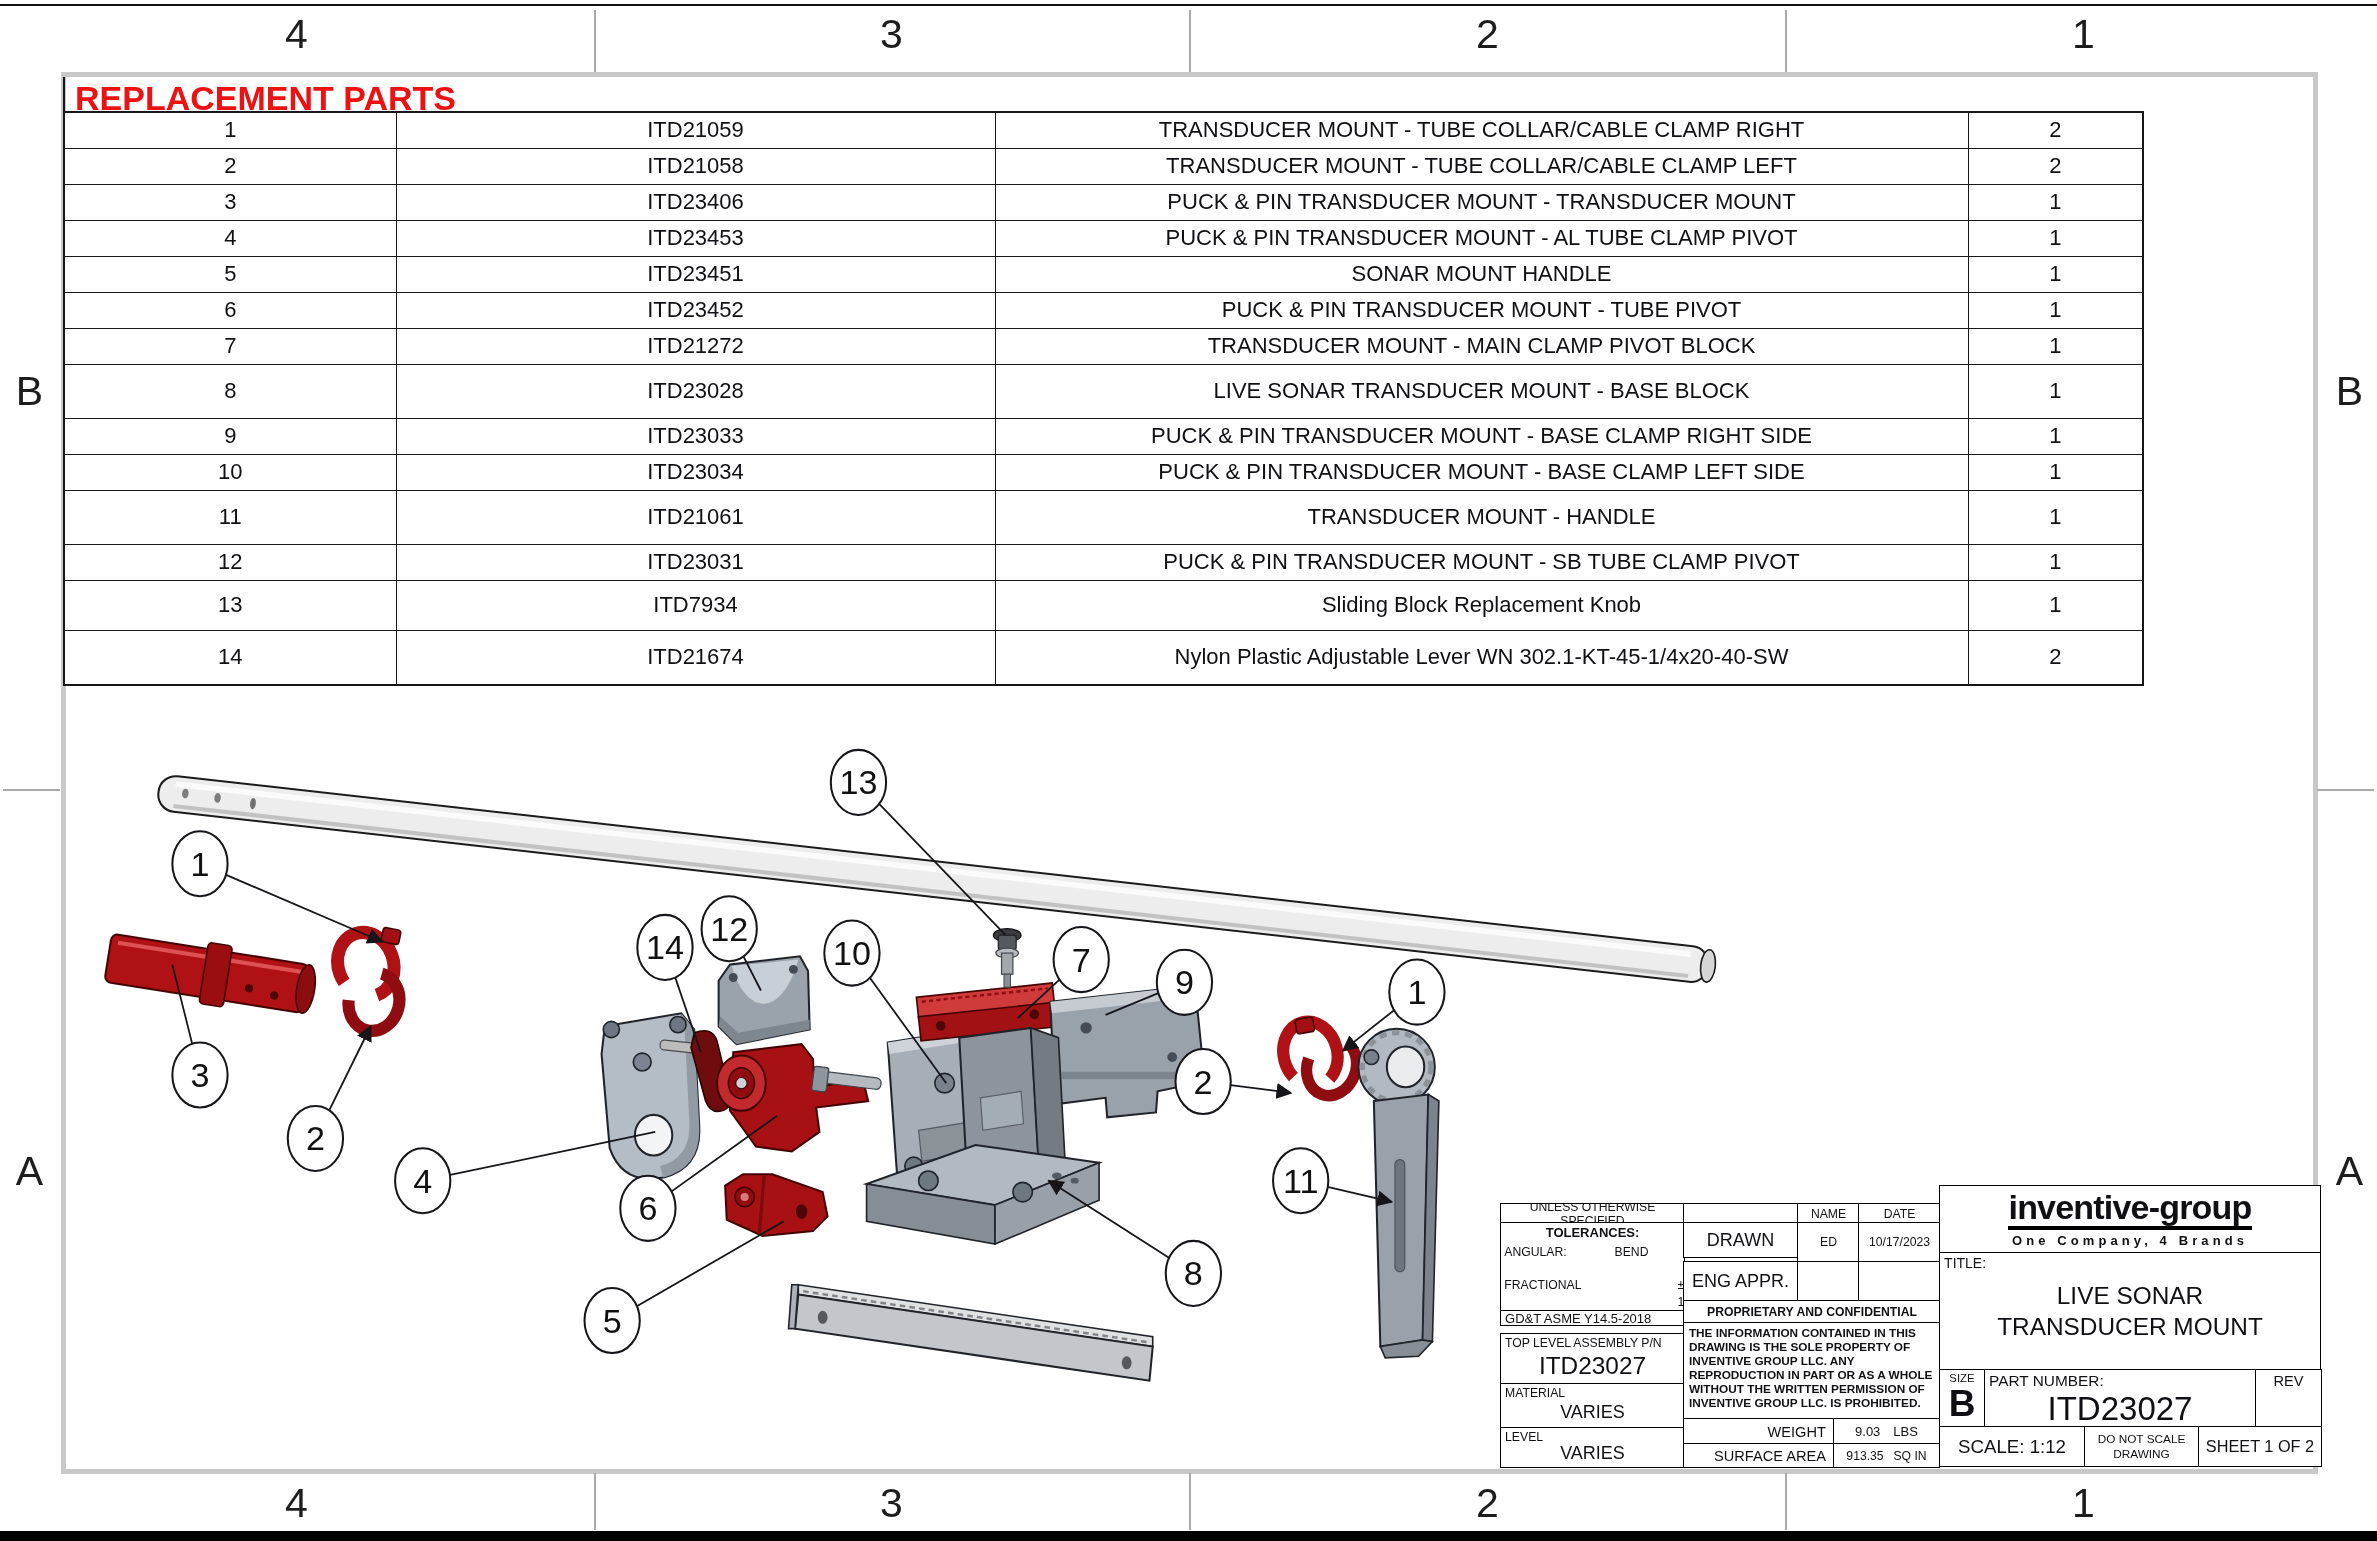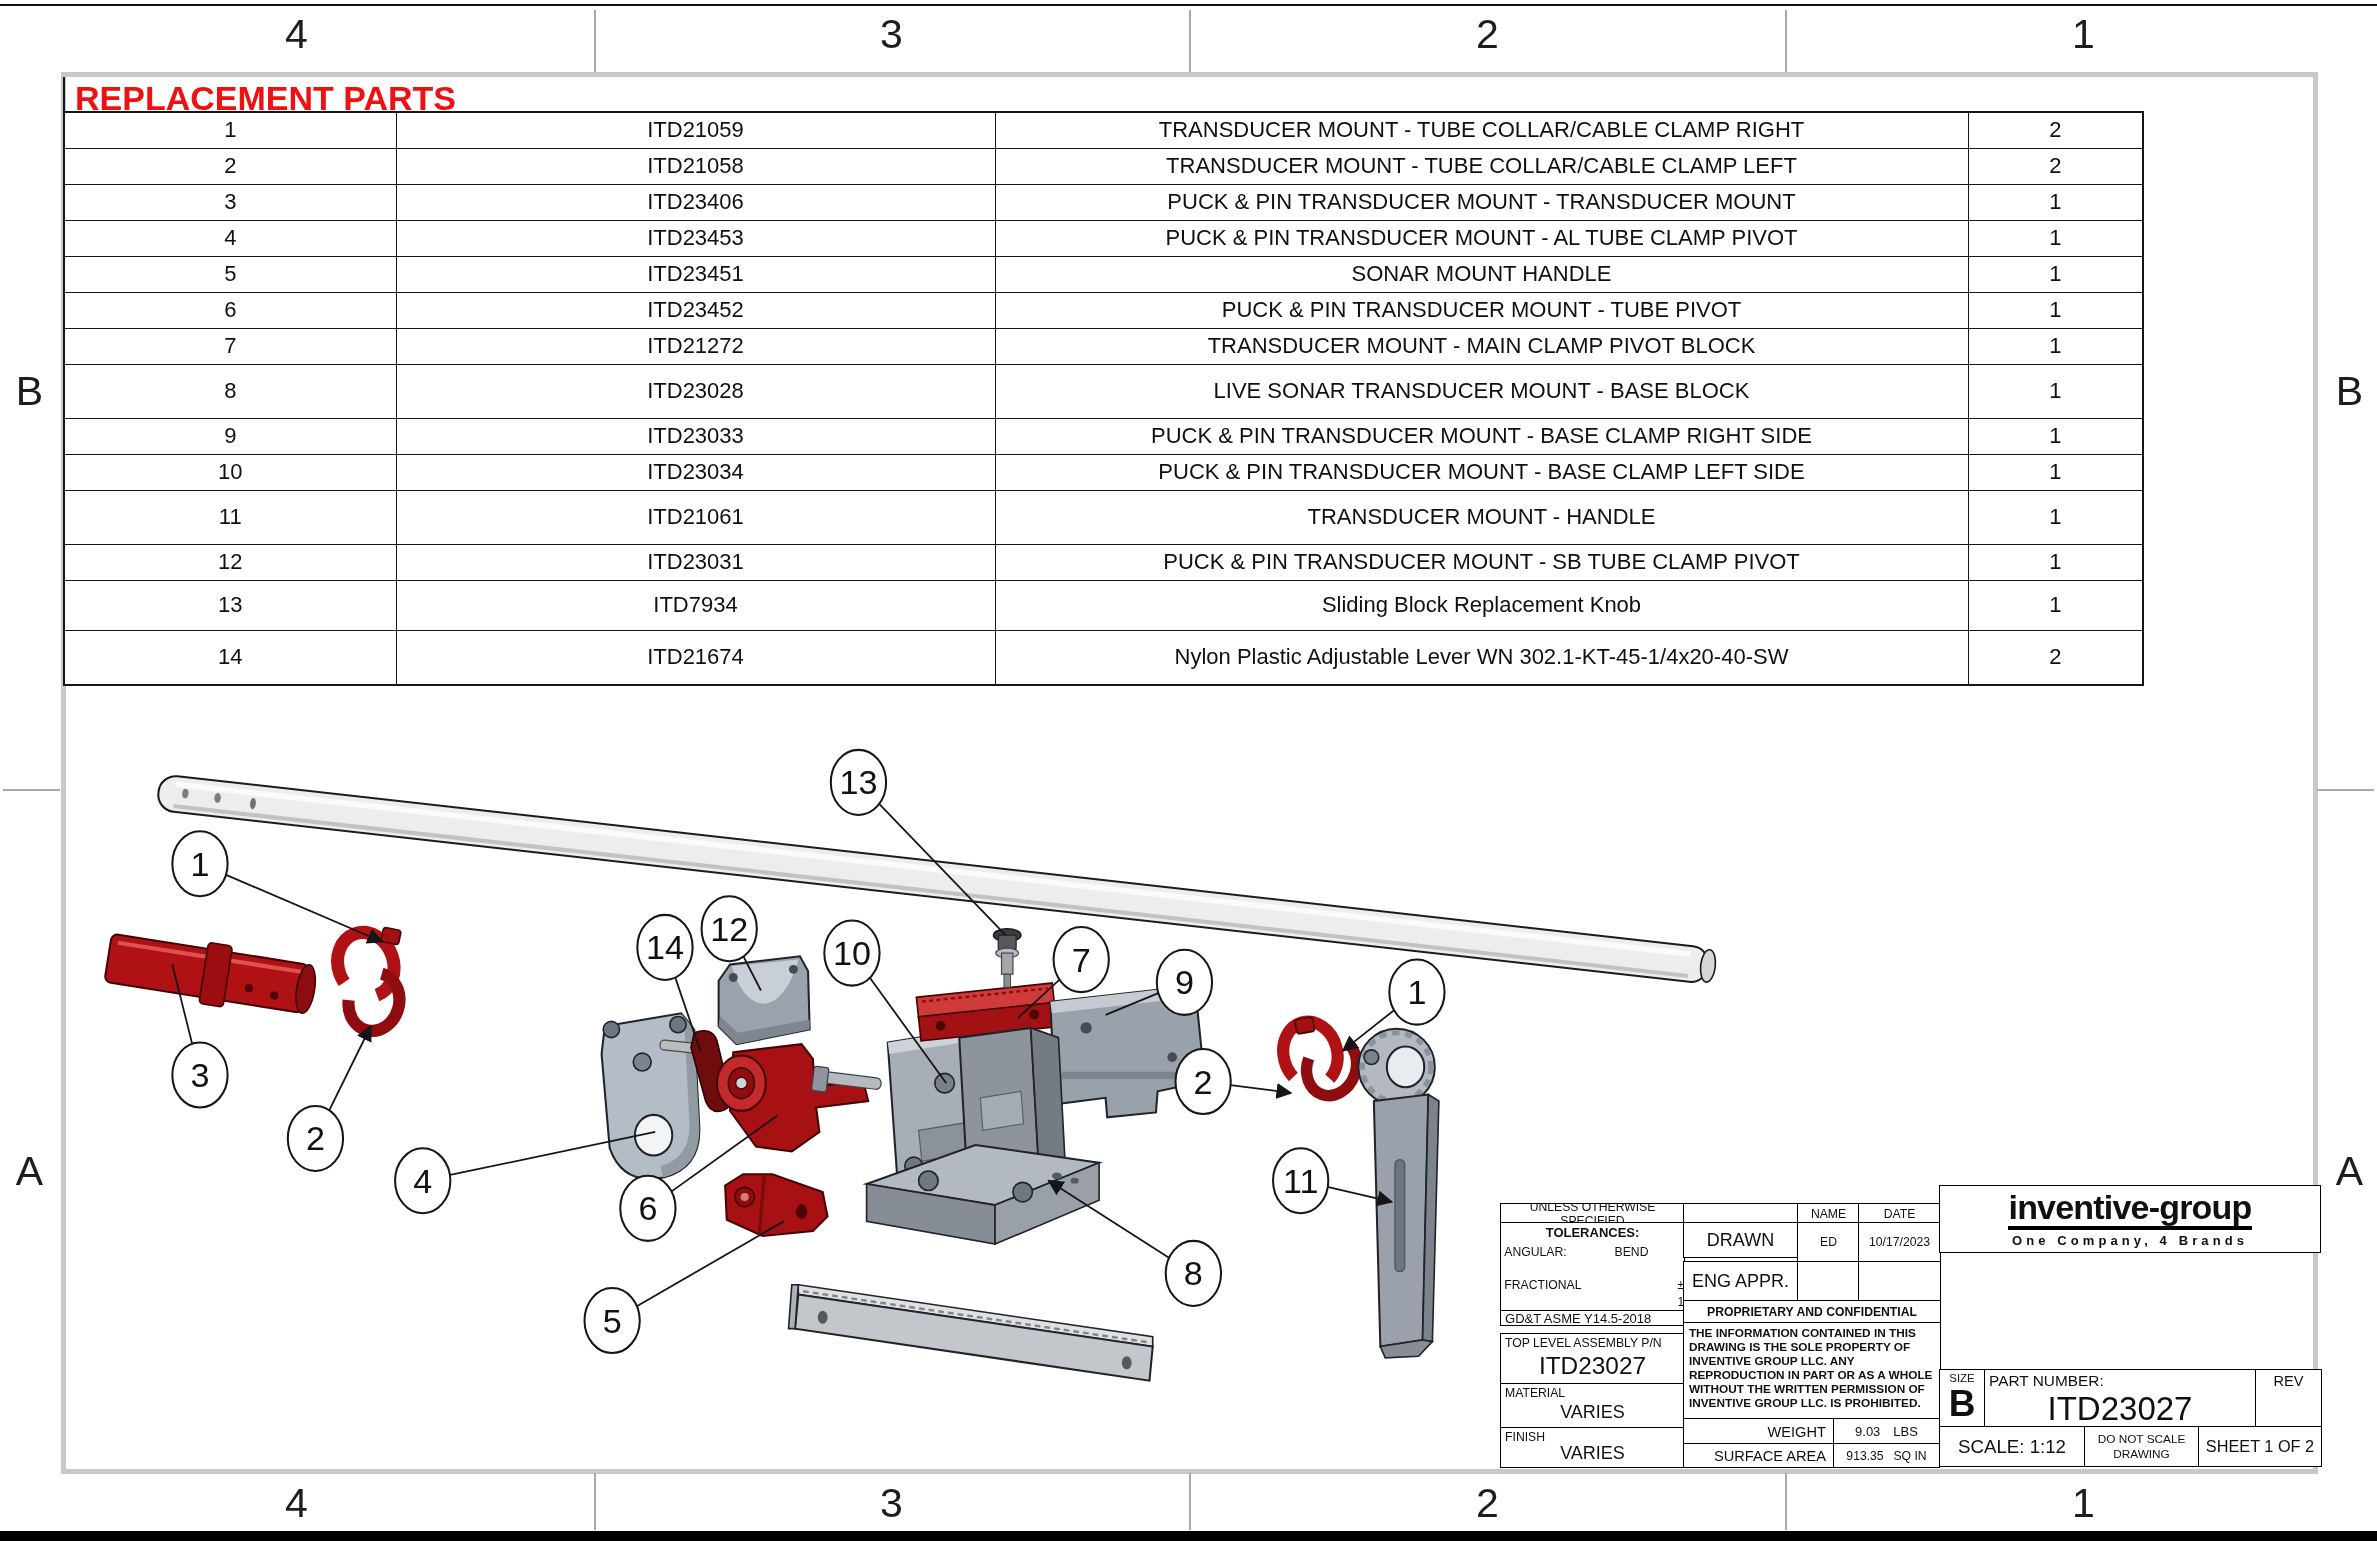--- a/index.html
+++ b/index.html
@@ -456,21 +456,21 @@
   </div>
   <div class="cell" style="left:0;top:148px;width:185px;height:52px;">
     <span class="lbl-corner">TOP LEVEL ASSEMBLY P/N</span>
     <div class="big-val">ITD23027</div>
   </div>
   <div class="cell" style="left:0;top:198px;width:185px;height:46px;">
     <span class="lbl-corner">MATERIAL</span>
     <div class="mid-val">VARIES</div>
   </div>
   <div class="cell" style="left:0;top:242px;width:185px;height:41px;">
-    <span class="lbl-corner">FINISH</span>
+    <span class="lbl-corner">LEVEL</span>
     <div class="mid-val" style="margin-top:14.6px;">VARIES</div>
   </div>
 
   <div class="cell" style="left:183px;top:18px;width:115px;height:21px;"></div>
   <div class="cell c-center" style="left:297px;top:18px;width:63px;height:21px;">
     <span class="small-lbl">NAME</span>
   </div>
   <div class="cell c-center" style="left:358px;top:18px;width:83px;height:21px;">
     <span class="small-lbl">DATE</span>
   </div>
@@ -512,20 +512,24 @@
     <span>913.35</span>
       <span>SQ IN</span>
   </div>
 
   <div class="cell" style="left:439px;top:0;width:382px;height:68px;">
     <div class="logo-wrap">
       <span class="logo-name">inventive-group</span>
       <span class="logo-tag">One Company, 4 Brands</span>
     </div>
   </div>
+  <div class="cell" style="left:439px;top:67px;width:382px;height:119px;">
+    <span class="lbl-corner" style="font-size:14px;">TITLE:</span>
+    <div class="dwg-title" style="padding:0 33px;">LIVE SONAR TRANSDUCER MOUNT</div>
+  </div>
   <div class="cell" style="left:439px;top:184px;width:46px;height:59px;">
     <div style="text-align:center;font-size:11.4px;margin-top:2.4px;">SIZE</div>
     <div class="size-big">B</div>
   </div>
   <div class="cell" style="left:484px;top:184px;width:272px;height:59px;">
     <span class="lbl-corner" style="font-size:15.4px;">PART NUMBER:</span>
     <div class="pn-val" style="margin-top:19.5px;">ITD23027</div>
   </div>
   <div class="cell" style="left:755px;top:184px;width:67px;height:59px;">
     <div style="text-align:center;font-size:14.6px;margin-top:3.3px;">REV</div>

